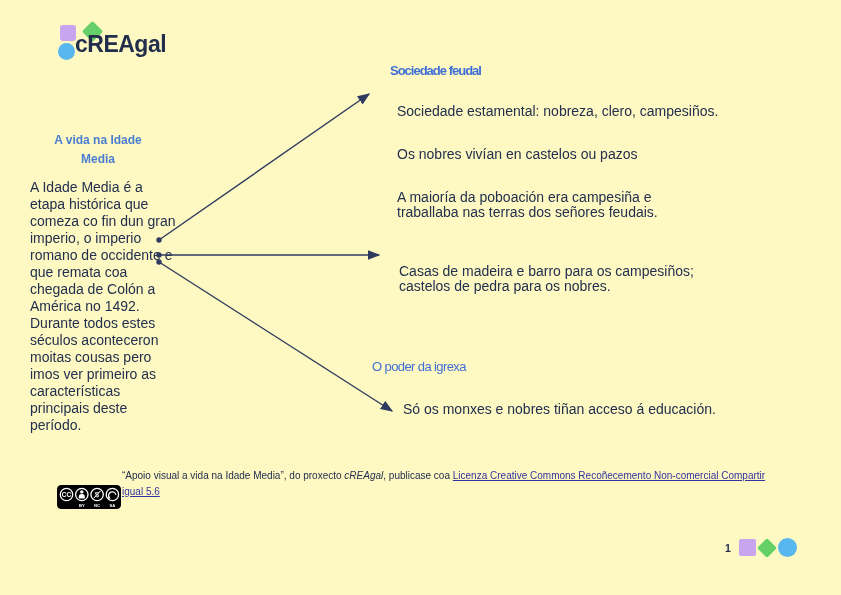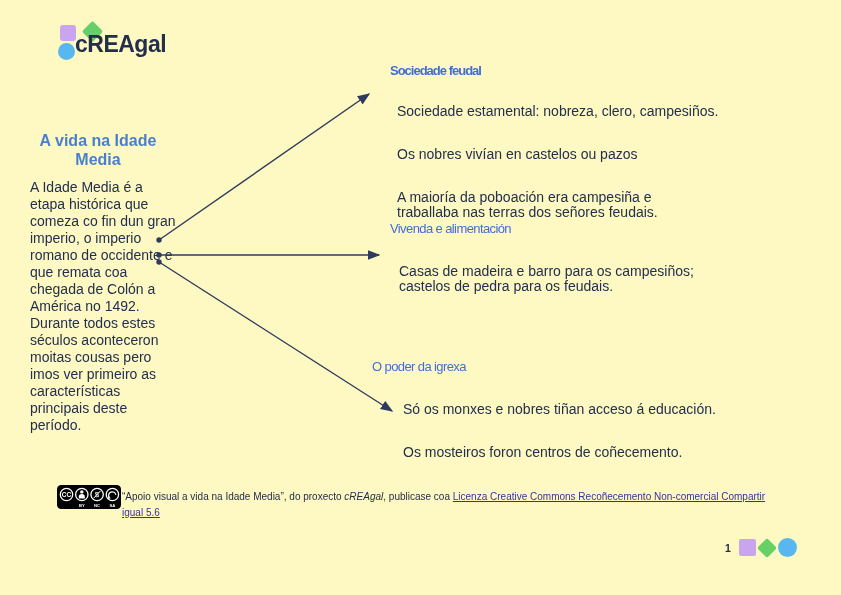--- a/index.html
+++ b/index.html
@@ -12,41 +12,41 @@
   .logo-square { position:absolute; left:2px; top:5px; width:16px; height:16px;
     background:#c9a5f0; border-radius:3px; }
   .logo-diamond { position:absolute; left:27px; top:4px; width:15px; height:15px;
     background:#67cf69; border-radius:2px; transform:rotate(45deg); }
   .logo-circle { position:absolute; left:0px; top:23px; width:17px; height:17px;
     background:#58b7ee; border-radius:50%; }
   .logo-text { position:absolute; left:17px; top:11px; font-size:23px; font-weight:bold;
     letter-spacing:-0.5px; color:#232e4d; }
   
   .left-title { position:absolute; left:28px; top:131px; width:140px; text-align:center;
-    color:#4a7ed0; font-size:16px; line-height:19px; white-space:pre-line; font-weight:bold; }
+    color:#4a7ed0; font-size:12px; line-height:19px; white-space:pre-line; font-weight:bold; }
   .left-para { position:absolute; left:30px; top:179px; width:155px;
     font-size:14px; line-height:17px; white-space:pre-line; color:#222f4e; }
   
   .section-header { position:absolute; width:310px; color:#3f6fd6;
     font-size:13px; letter-spacing:-0.6px; }
   .section-header.bold { font-weight:bold; letter-spacing:-1px; }
   .sh1 { left:390px; top:63px; }
   .sh2 { left:390px; top:221px; }
   .sh3 { left:372px; top:359px; }
   .section-body { position:absolute; font-size:14px; line-height:15.5px;
     white-space:pre-line; color:#222f4e; }
   .section-body p { margin:0 0 12px 0; }
   .sb1 { left:397px; top:88px;  width:325px; }
   .sb2 { left:399px; top:248px; width:335px; }
   .sb3 { left:403px; top:386px; width:335px; }
   
   .arrows { position:absolute; left:0; top:0; width:841px; height:595px; pointer-events:none; }
   
   .cc-badge { position:absolute; left:57px; top:485px; width:64px; height:24px; }
-  .footer-text { position:absolute; left:122px; top:489px; width:712px;
+  .footer-text { position:absolute; left:122px; top:468px; width:712px;
     font-size:10px; line-height:16px; color:#232e4d; }
   .footer-text .project { font-style:italic; }
   .footer-text a { color:#3333a0; text-decoration:underline; }
   
   .page-num { position:absolute; left:725px; top:542px; font-size:10.5px; font-weight:bold; color:#232e4d; }
   .mark-square { position:absolute; left:739px; top:539px; width:17px; height:17px;
     background:#c9a5f0; border-radius:2px; }
   .mark-diamond { position:absolute; left:760px; top:541px; width:14px; height:14px;
     background:#66d066; border-radius:2px; transform:rotate(45deg); }
   .mark-circle { position:absolute; left:778px; top:538px; width:19px; height:19px;
@@ -101,30 +101,28 @@
   </svg>
 
   <div class="section-header bold sh1">Sociedade feudal</div>
   <div class="section-body sb1">
     <p>Sociedade estamental: nobreza, clero, campesiños.</p>
     <p>Os nobres vivían en castelos ou pazos</p>
     <p>A maioría da poboación era campesiña e
 traballaba nas terras dos señores feudais.</p>
   </div>
 
-  <div class="section-header sh2">Vivenda e alimentación</div>
   <div class="section-body sb2">
     <p>Casas de madeira e barro para os campesiños;
-castelos de pedra para os feudais.</p>
+castelos de pedra para os nobres.</p>
   </div>
 
   <div class="section-header sh3">O poder da igrexa</div>
   <div class="section-body sb3">
     <p>Só os monxes e nobres tiñan acceso á educación.</p>
-    <p>Os mosteiros foron centros de coñecemento.</p>
   </div>
 
   <svg class="cc-badge" viewBox="0 0 64 24">
     <rect x="0.5" y="0.5" width="63" height="23" rx="3.5" fill="#000000" stroke="#000000"></rect>
     <circle cx="9.5" cy="9.5" r="6.2" fill="#000000" stroke="#ffffff" stroke-width="1.3"></circle>
     <circle cx="24.8" cy="9.5" r="6.2" fill="#000000" stroke="#ffffff" stroke-width="1.3"></circle>
     <circle cx="40.1" cy="9.5" r="6.2" fill="#000000" stroke="#ffffff" stroke-width="1.3"></circle>
     <circle cx="55.4" cy="9.5" r="6.2" fill="#000000" stroke="#ffffff" stroke-width="1.3"></circle>
     <text x="9.5" y="12" font-size="6.5" font-weight="bold" fill="#ffffff" text-anchor="middle" font-family="Liberation Sans, sans-serif">CC</text>
     <g>

